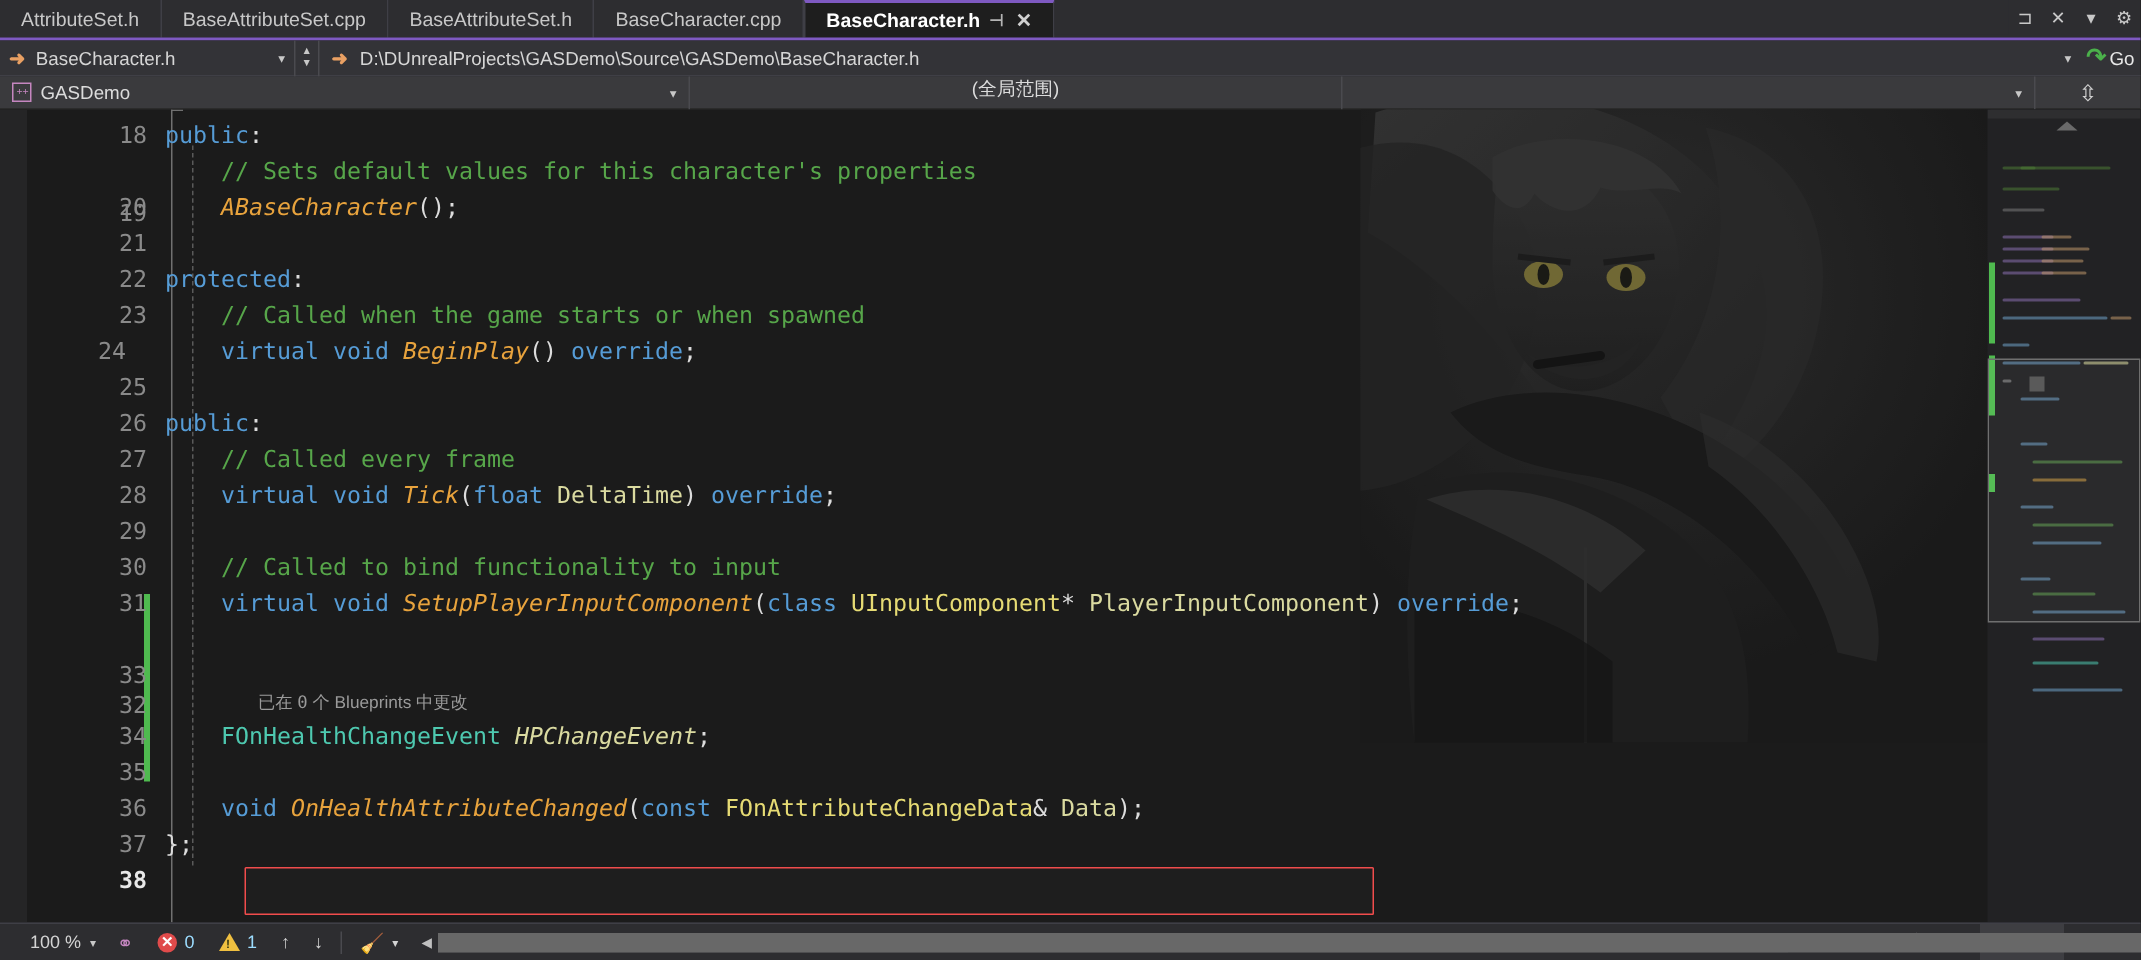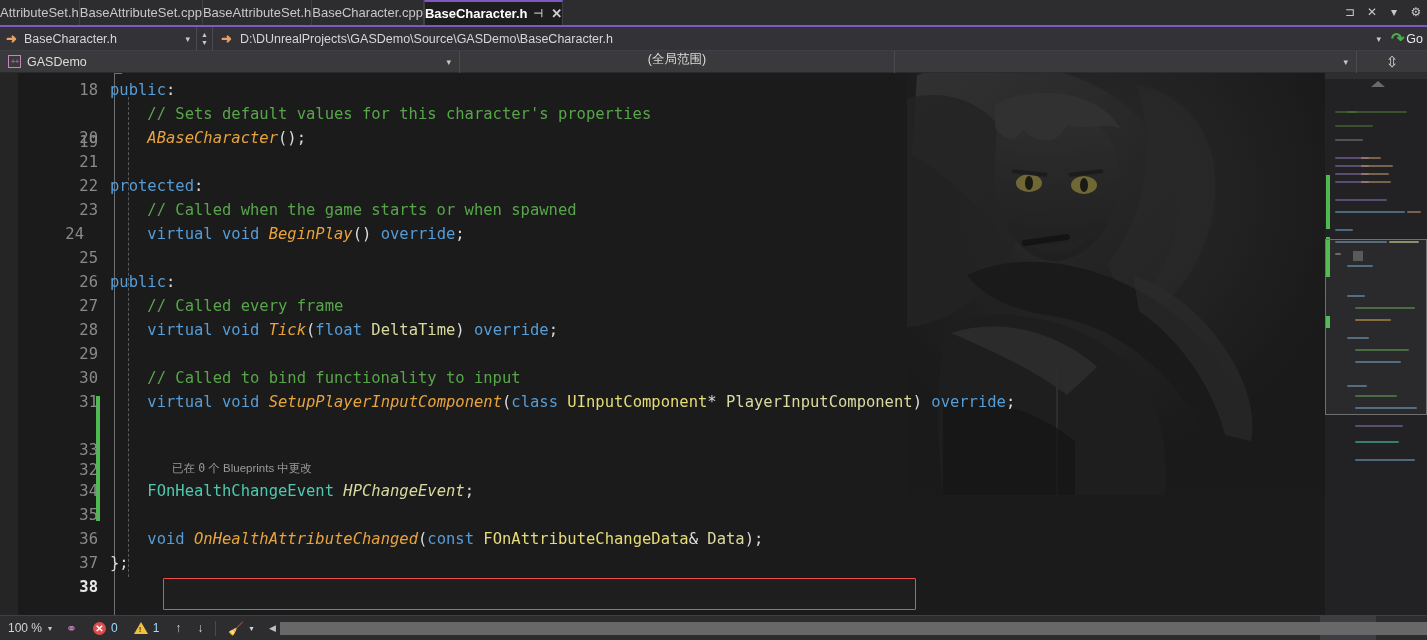--- a/index.html
+++ b/index.html
@@ -11,21 +11,21 @@
   }
 
   
   .tabstrip{
     position:absolute; left:0; top:0; width:1427px; height:25px;
     background:#2d2d30; display:flex; align-items:stretch;
     border-bottom:2px solid #68217a00;
   }
   .tab{
     display:flex; align-items:center; gap:6px;
-    padding:0 0; height:25px;
+    padding:0 14px; height:25px;
     color:#c8c8c8; font-size:13px; white-space:nowrap;
     border-right:1px solid #3f3f46;
     background:#2d2d30;
     cursor:pointer;
   }
   .tab.active{
     background:#1e1e1e; color:#ffffff; font-weight:bold;
     border-top:2px solid #7e59c1;
     border-left:1px solid #3f3f46;
     padding-top:0px;
@@ -175,21 +175,21 @@
     border:1px solid #6f6f6f; background:rgba(255,255,255,0.04);
   }
 
   
   .statusbar{
     position:absolute; left:0; top:615px; width:1427px; height:25px;
     background:#2d2d30; display:flex; align-items:center;
     color:#d4d4d4; font-size:12px;
     border-top:1px solid #3f3f46;
   }
-  .sb-zoom{ display:flex; align-items:center; gap:6px; padding:0 6px 0 8px; cursor:pointer;}
+  .sb-zoom{ display:flex; align-items:center; gap:6px; padding:0 6px 0 20px; cursor:pointer;}
   .sb-zoom .caret{ font-size:8px; color:#c8c8c8; }
   .sb-sep{ width:1px; height:15px; background:#4a4a4f; margin:0 4px; }
   .sb-item{ display:flex; align-items:center; gap:5px; padding:0 8px; cursor:pointer;}
   .errdot{
     width:13px;height:13px;border-radius:50%;background:#e04b4b;color:#fff;
     font-size:10px;display:flex;align-items:center;justify-content:center;font-weight:bold;
   }
   .warntri{
     width:0;height:0;border-left:7px solid transparent;border-right:7px solid transparent;
     border-bottom:12px solid #f0c040; position:relative;

